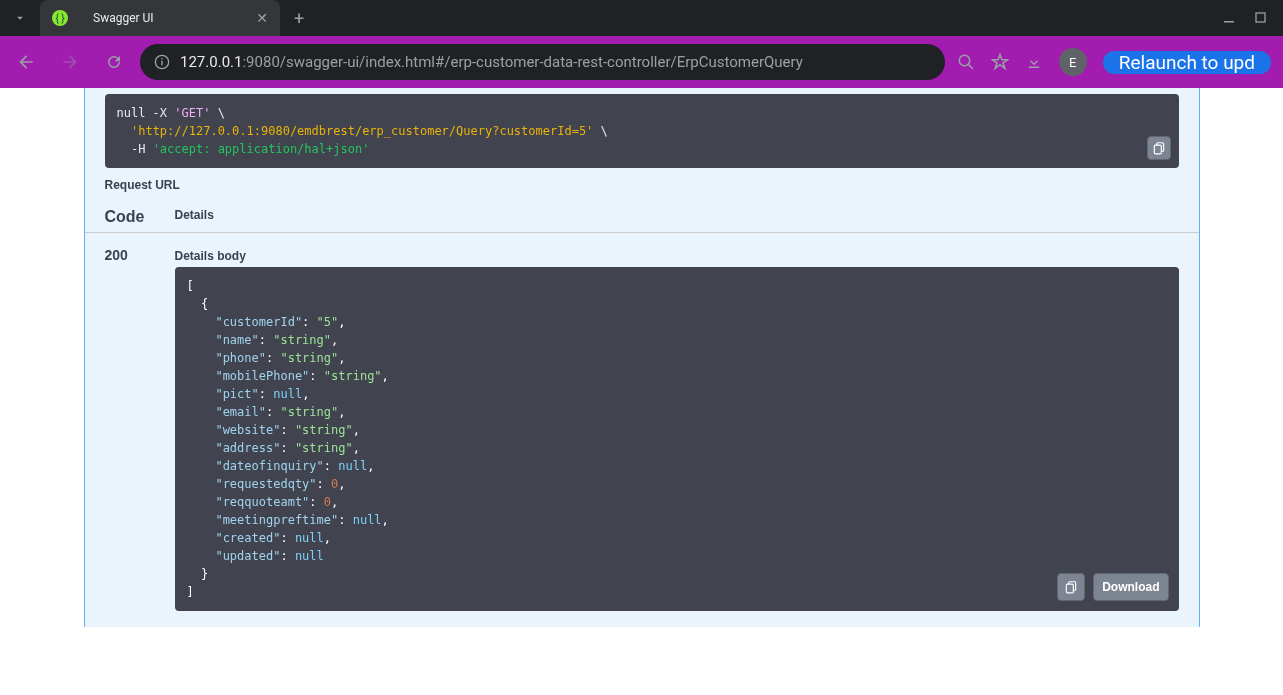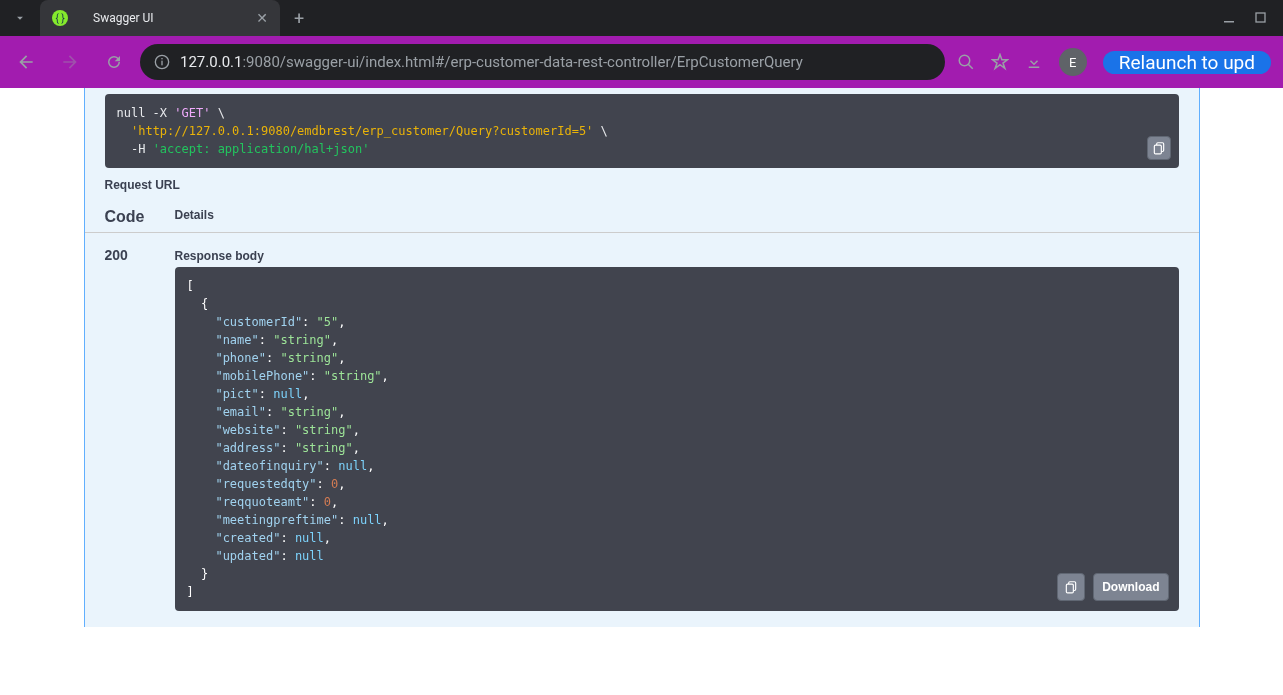--- a/index.html
+++ b/index.html
@@ -165,21 +165,21 @@
 
       <div class="response-table-header">
         <div class="col-code">Code</div>
         <div class="col-details">Details</div>
       </div>
 
       <div class="response-row">
         <div class="response-code">200</div>
         <div class="response-details">
 
-          <div class="sub-label">Response body</div>
+          <div class="sub-label">Details body</div>
           <div class="json-block" id="json-body">[
   {
     <span class="key">"customerId"</span><span class="punct">: </span><span class="str">"5"</span><span class="punct">,</span>
     <span class="key">"name"</span><span class="punct">: </span><span class="str">"string"</span><span class="punct">,</span>
     <span class="key">"phone"</span><span class="punct">: </span><span class="str">"string"</span><span class="punct">,</span>
     <span class="key">"mobilePhone"</span><span class="punct">: </span><span class="str">"string"</span><span class="punct">,</span>
     <span class="key">"pict"</span><span class="punct">: </span><span class="nul">null</span><span class="punct">,</span>
     <span class="key">"email"</span><span class="punct">: </span><span class="str">"string"</span><span class="punct">,</span>
     <span class="key">"website"</span><span class="punct">: </span><span class="str">"string"</span><span class="punct">,</span>
     <span class="key">"address"</span><span class="punct">: </span><span class="str">"string"</span><span class="punct">,</span>

